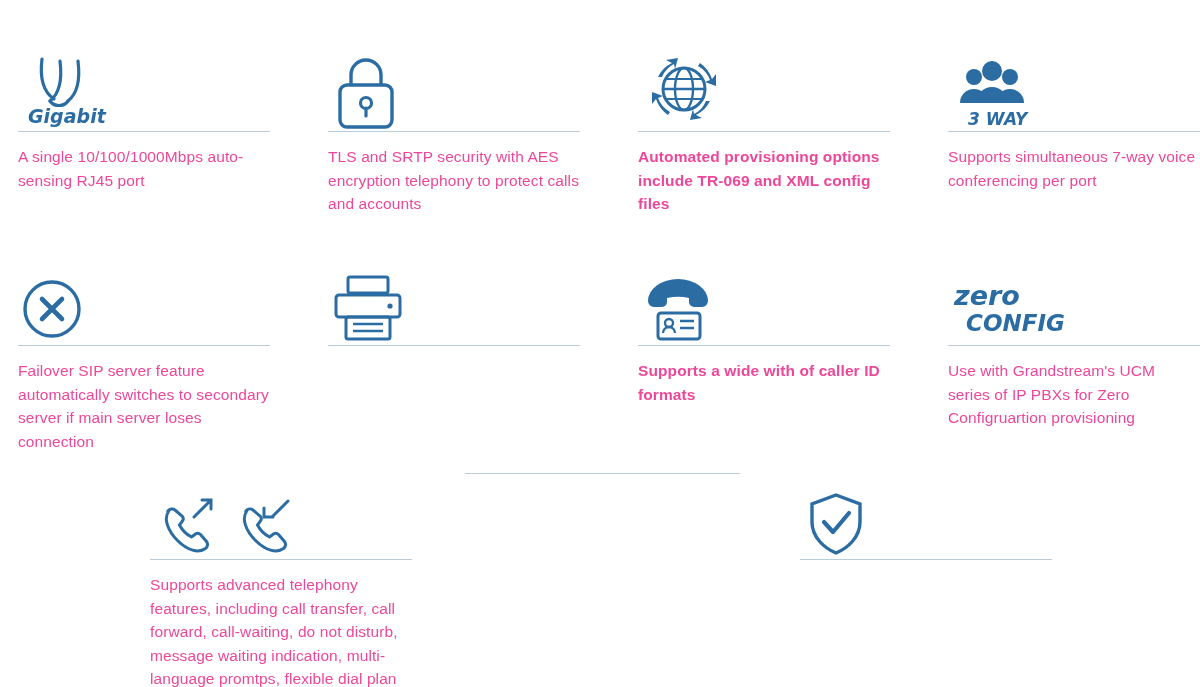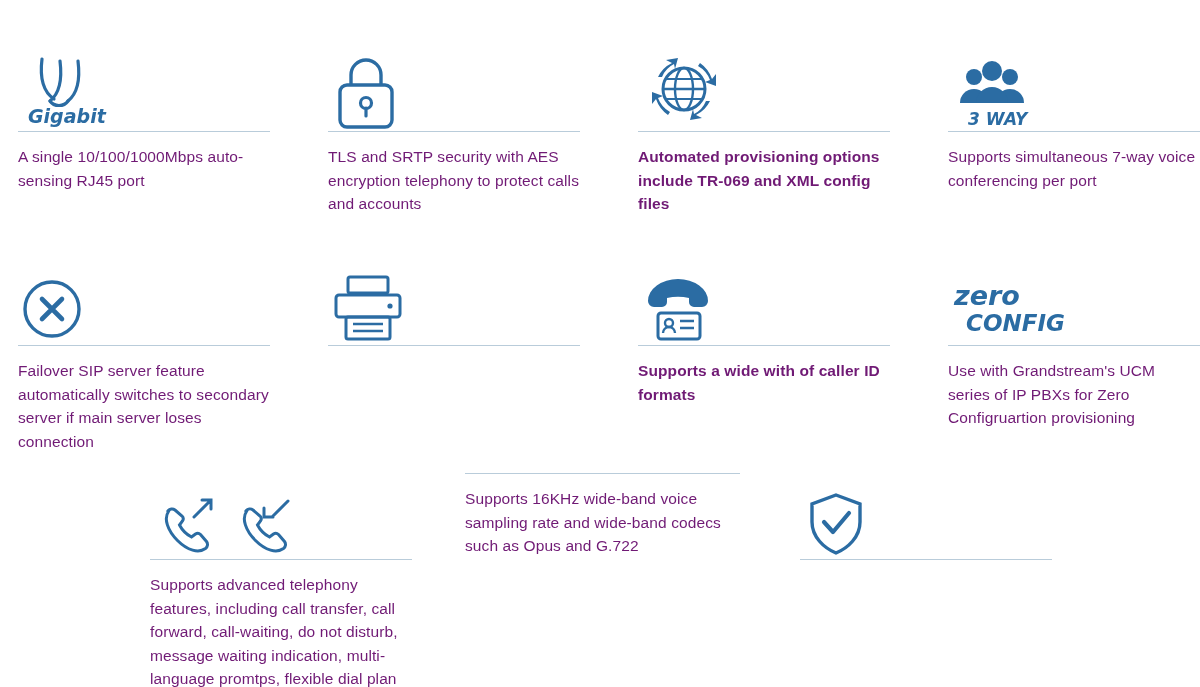--- a/index.html
+++ b/index.html
@@ -43,21 +43,21 @@
 
   .divider {
     height: 1px;
     background: #b9ccda;
     width: 100%;
   }
 
   .caption {
     font-size: 15.5px;
     line-height: 23.5px;
-    color: #701a75;
+    color: #ec4899;
     padding-top: 13px;
     letter-spacing: 0.1px;
   }
 
   
   .r1 { top: 0px; }
   .c1 { left: 18px;  width: 252px; }
   .c2 { left: 328px; width: 252px; }
   .c3 { left: 638px; width: 252px; font-weight: bold; }
   .c4 { left: 948px; width: 252px; }
@@ -201,21 +201,20 @@
         <text class="wordmark" x="4" y="32" font-size="27">zero</text>
         <text class="wordmark" x="16" y="58" font-size="23">CONFIG</text>
       </svg>
     </div>
     <div class="divider"></div>
     <div class="caption">Use with Grandstream's UCM series of IP PBXs for Zero Configruartion provisioning</div>
   </div>
 
   <div class="feature r3 b2">
     <div class="divider"></div>
-    <div class="caption">Supports 16KHz wide-band voice sampling rate and wide-band codecs such as Opus and G.722</div>
   </div>
 
   <div class="feature r3 b3">
     <div class="icon-box">
       <svg width="76" height="70" viewBox="0 0 76 70">
         <path d="M34 6 L58 15 v18 c0 15 -12 26 -24 31 C22 59 10 48 10 33 V15 z" fill="none" stroke="#2b6ca3" stroke-width="3.4"></path>
         <path d="M22 33 L31 43 L47 24" fill="none" stroke="#2b6ca3" stroke-width="4.2" stroke-linecap="round" stroke-linejoin="round"></path>
       </svg>
     </div>
     <div class="divider"></div>

